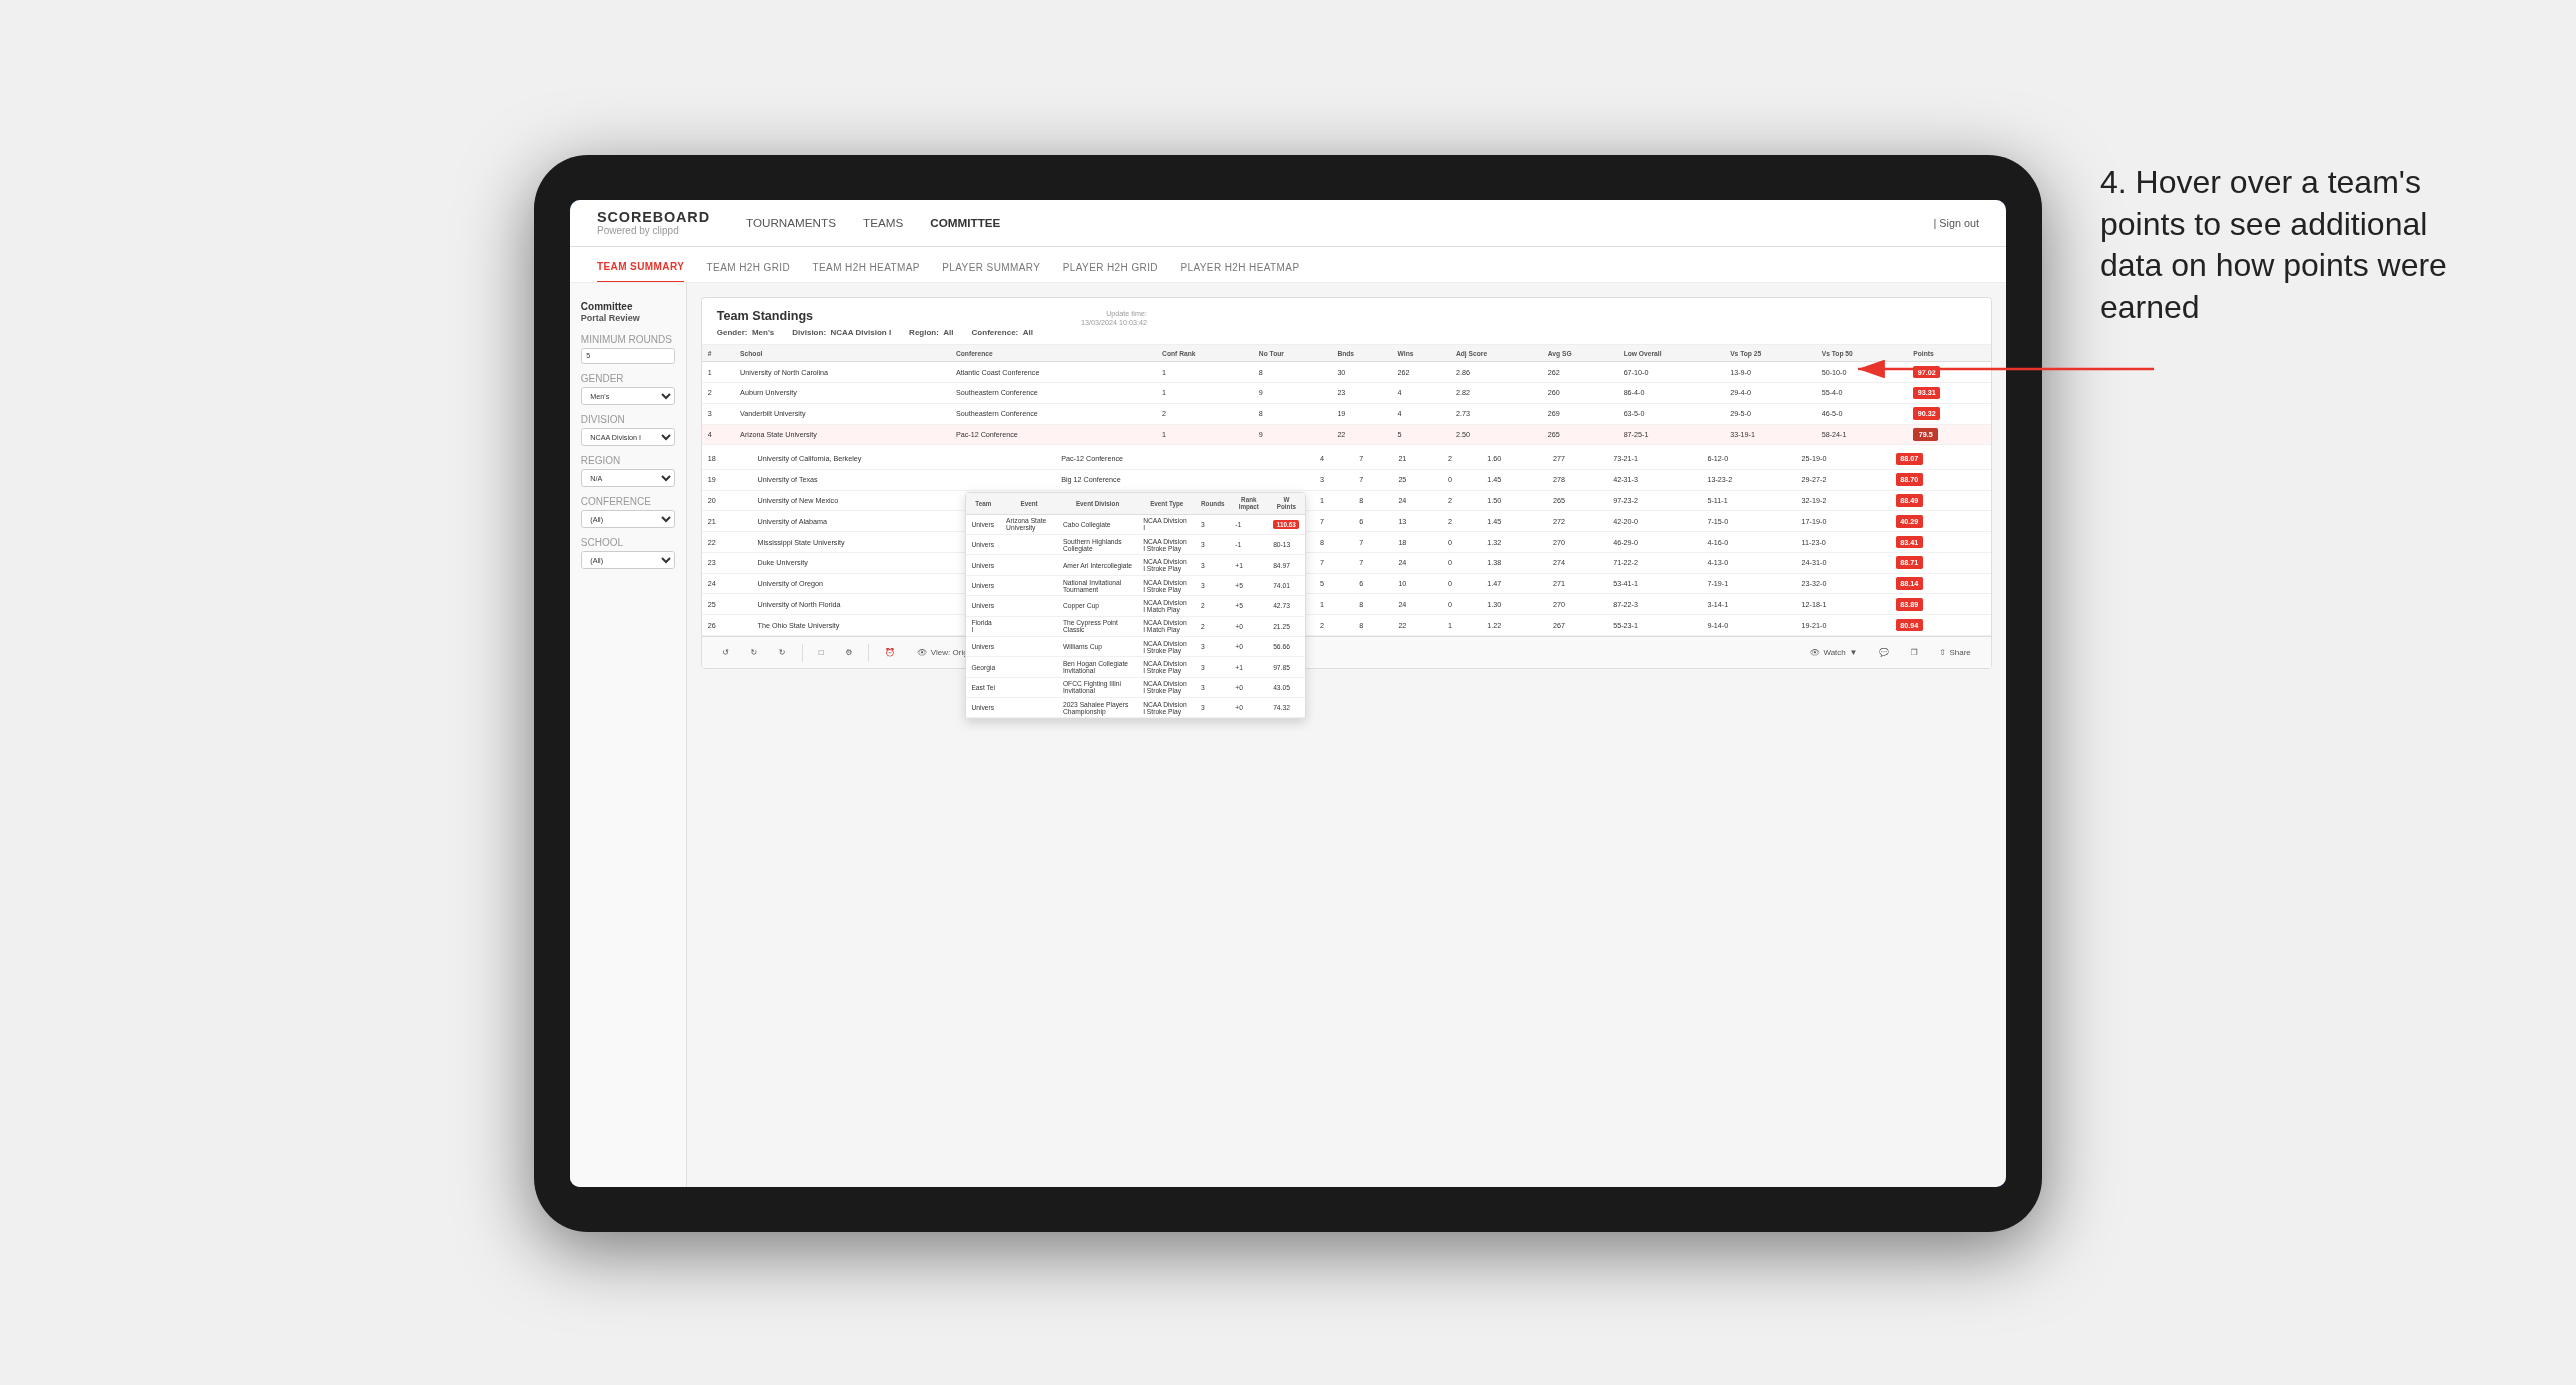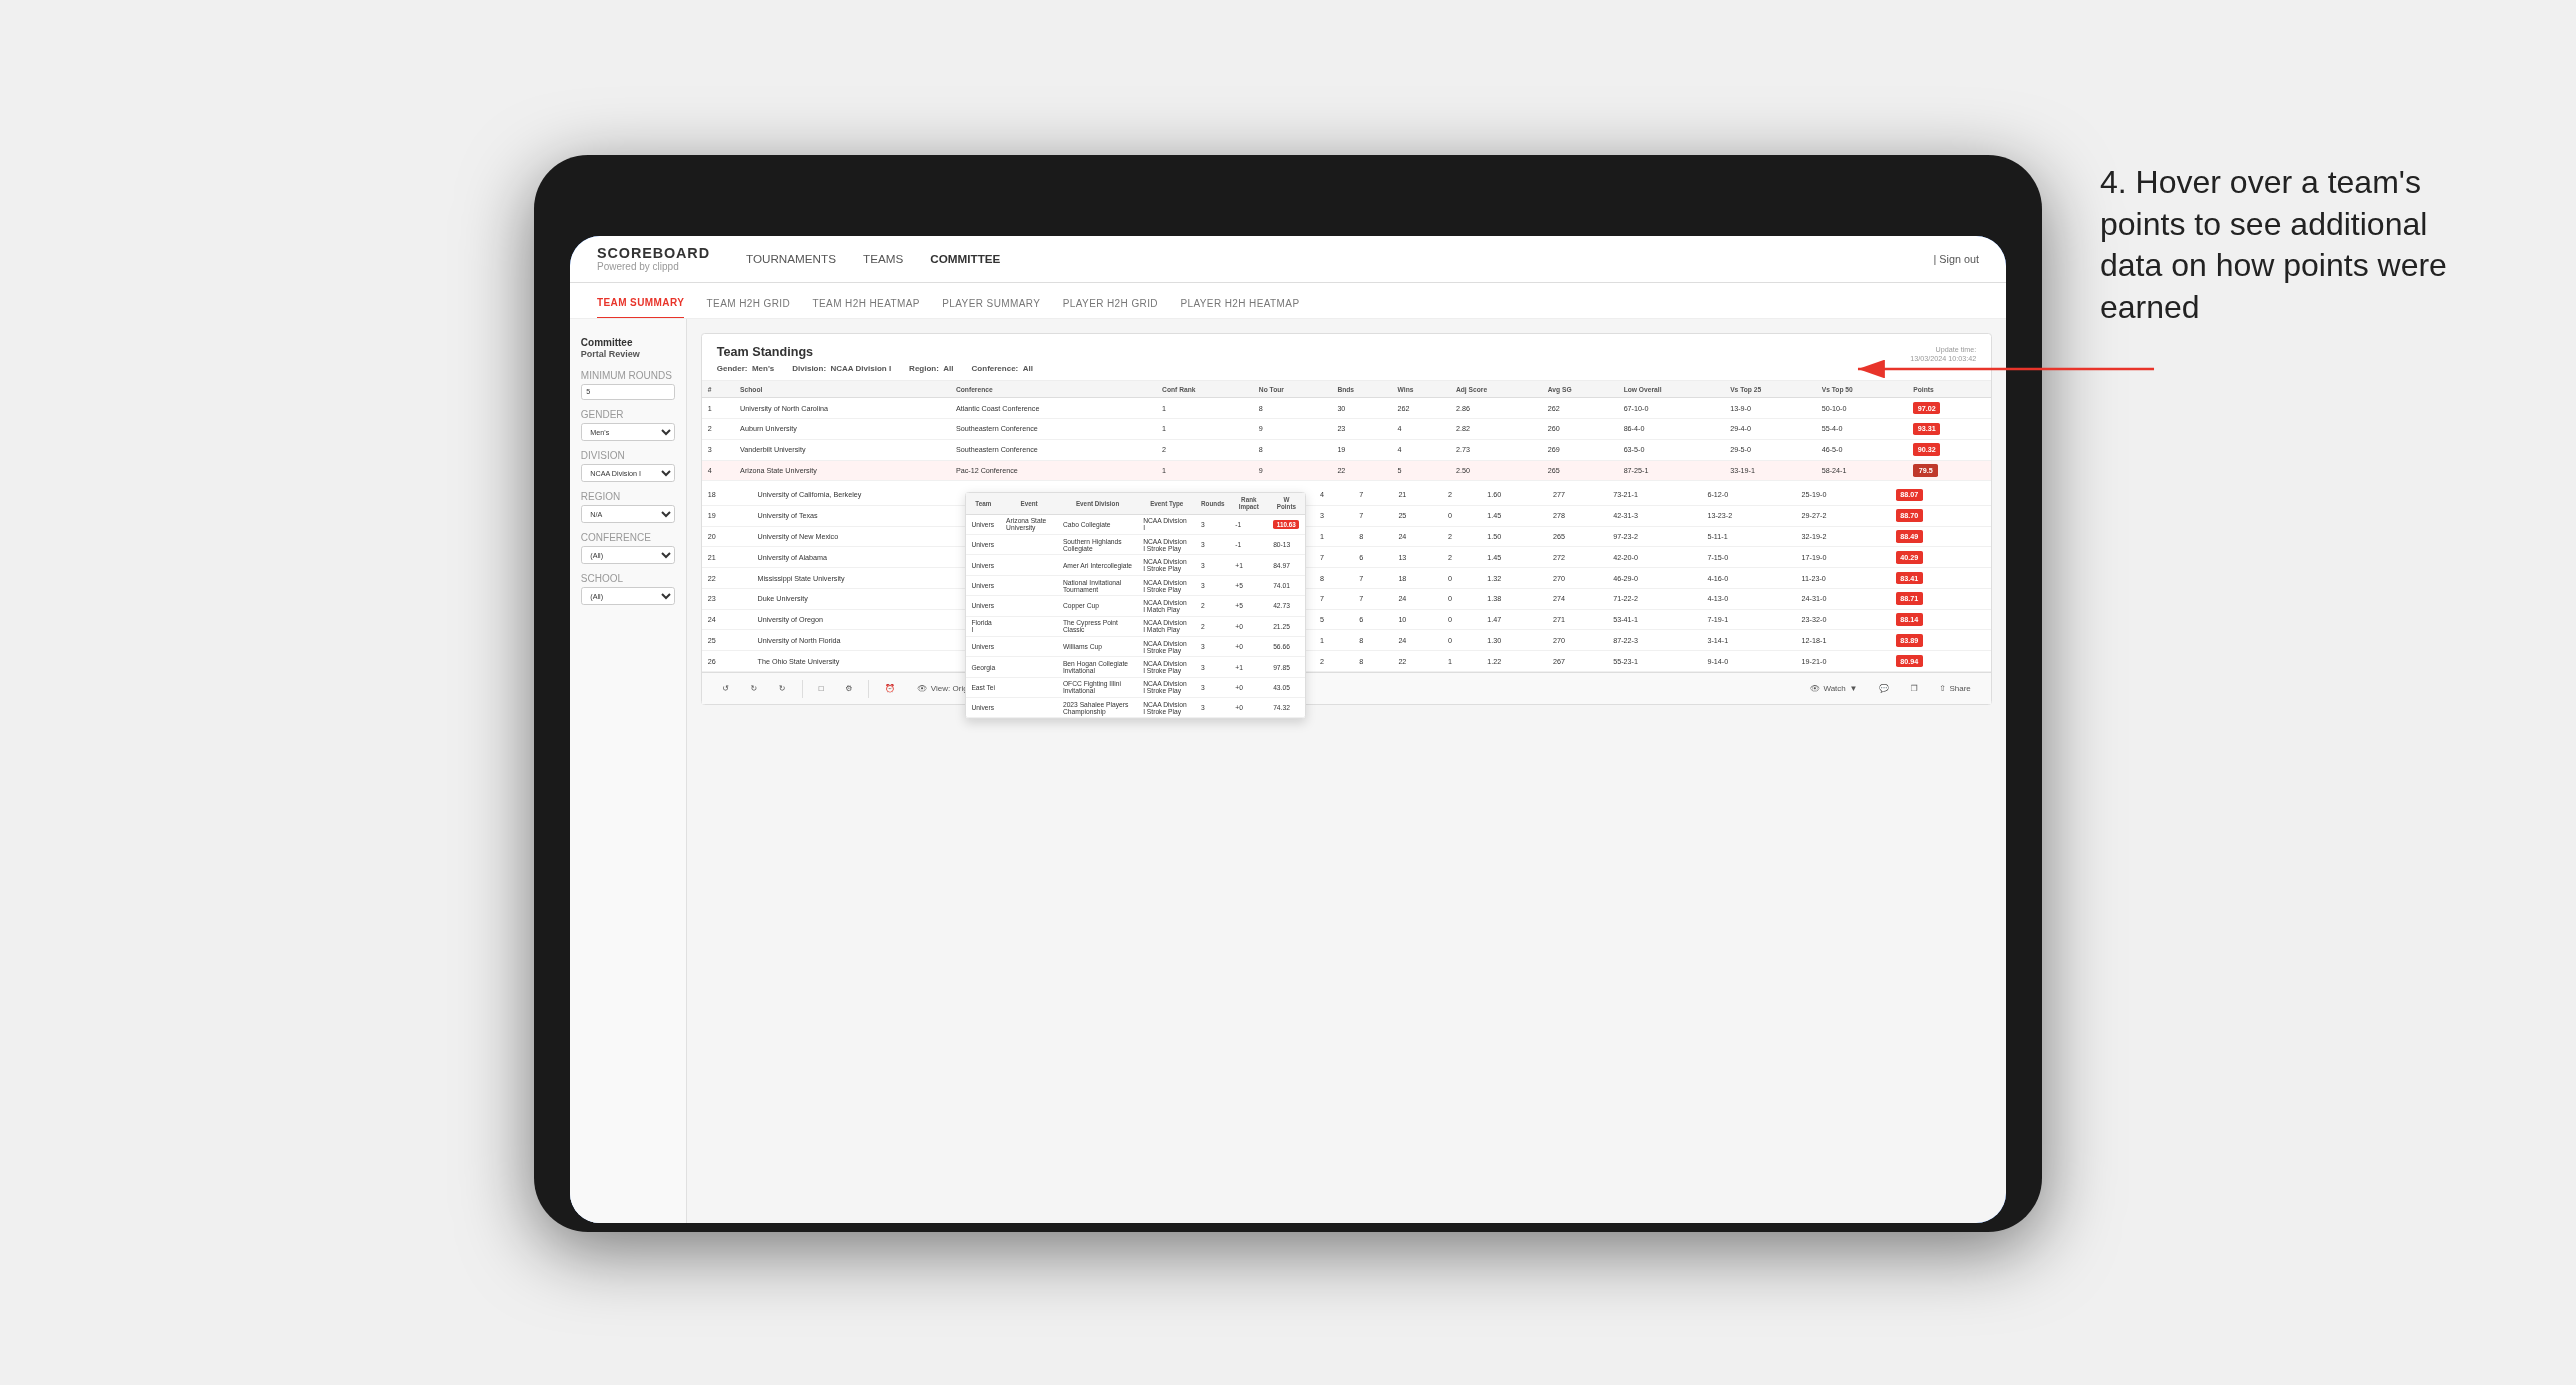--- a/index.html
+++ b/index.html
@@ -22,25 +22,24 @@
       border-radius: 54px;
       padding: 45px 36px;
       position: relative;
       box-shadow: 0 18px 72px rgba(0,0,0,0.5);
     }
 
     .tablet-screen {
       width: 100%;
       height: 100%;
       background: #3b82f6;
-      border-radius: 30px;
+      border-radius: 10px;
       overflow: hidden;
       display: flex;
       flex-direction: column;
-      margin-top: 36px;
     }
 
     
     .top-nav {
       background: #fff;
       border-bottom: 0.9px solid #ddd;
       padding: 0 27px;
       display: flex;
       align-items: center;
       height: 47px;
@@ -189,21 +188,20 @@
     .report-container {
       background: #fff;
       border: 0.9px solid #ddd;
       border-radius: 3.6px;
     }
 
     .report-header {
       padding: 10.8px 14.4px 7.2px;
       border-bottom: 0.9px solid #eee;
       display: flex;
-      justify-content: space-between;
       align-items: flex-start;
       gap: 48px;
     }
 
     .report-title {
       font-size: 12.6px;
       font-weight: 700;
       color: #333;
     }
 

